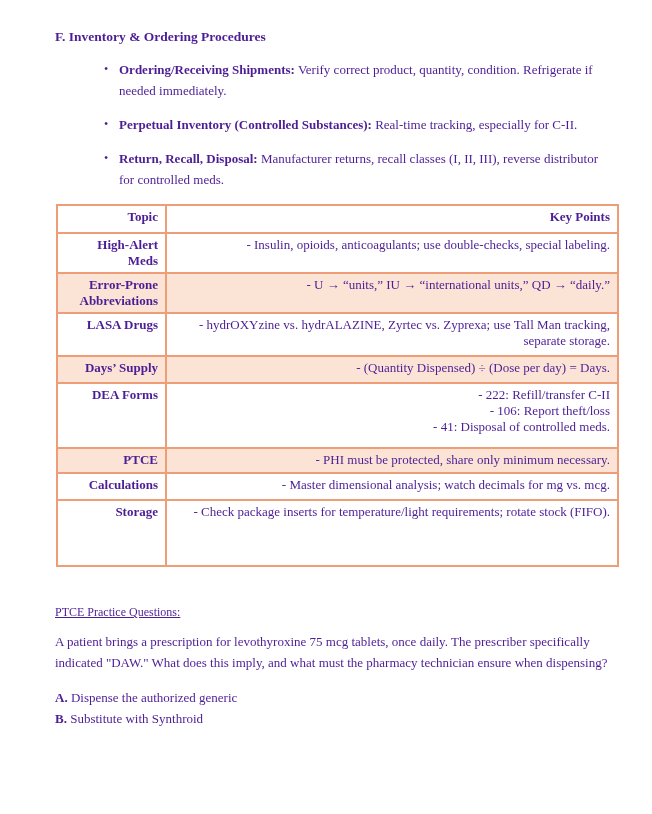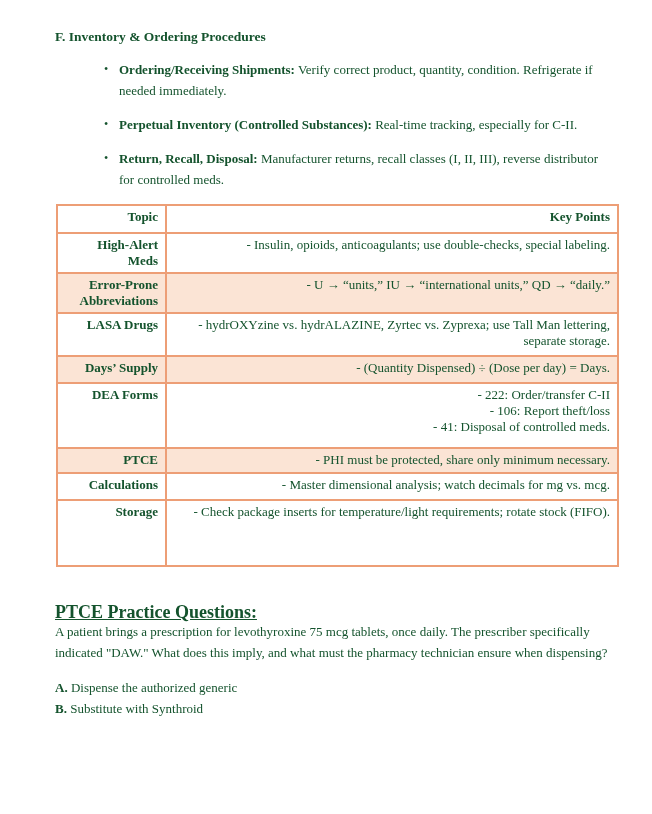--- a/index.html
+++ b/index.html
@@ -3,21 +3,21 @@
 <meta charset="utf-8">
 <style>
   html,body { margin:0; padding:0; }
   .page {
     position: relative;
     width: 652px;
     height: 726px;
     background: #ffffff;
     font-family: "Liberation Serif", "DejaVu Serif", serif;
     font-size: 13px;
-    color: #14532d;
+    color: #4c1d95;
     overflow: hidden;
     box-sizing: border-box;
     padding: 28px 36px 0 55px;
   }
   .heading {
     font-weight: bold;
     font-size: 13.5px;
     margin: 0 0 14px 0;
     line-height: 17px;
   }
@@ -57,24 +57,24 @@
   tr.shaded td { background: #FBE4D5; }
   td.topic-cell { font-weight: bold; }
   .rh-head { height: 28px; }
   .rh0 { height: 45px; } .rh1 { height: 37px; margin-left: 32px; } .rh2 { height: 40px; }
   .rh3 { height: 43px; } .rh4 { height: 27px; } .rh5 { height: 65px; }
   .rh6 { height: 25px; } .rh7 { height: 27px; } .rh8 { height: 25px; }
   .rh9 { height: 66px; }
   td.pad-top-line { padding-top: 19px; }
 
   .practice-heading {
-    font-weight: bold;
-    font-size: 18px;
+    font-weight: normal;
+    font-size: 12px;
     text-decoration: underline;
-    margin: 37px 0 0 0;
+    margin: 37px 0 10px 0;
     line-height: 17px;
   }
   .question-label {
     font-weight: bold;
     margin: 14px 0 0 0;
     line-height: 21px;
   }
   .question-text {
     margin: 0;
     line-height: 21px;
@@ -126,33 +126,33 @@
     </tr>
     <tr class="shaded rh2">
       <td class="topic-cell">Error-Prone Abbreviations</td>
       <td>
         <div>- U → “units,” IU → “international units,” QD → “daily.”</div>
       </td>
     </tr>
     <tr class="rh3">
       <td class="topic-cell">LASA Drugs</td>
       <td>
-        <div>- hydrOXYzine vs. hydrALAZINE, Zyrtec vs. Zyprexa; use Tall Man lettering, separate storage.</div>
+        <div>- hydrOXYzine vs. hydrALAZINE, Zyrtec vs. Zyprexa; use Tall Man tracking, separate storage.</div>
       </td>
     </tr>
     <tr class="shaded rh4">
       <td class="topic-cell">Days’ Supply</td>
       <td>
         <div>- (Quantity Dispensed) ÷ (Dose per day) = Days.</div>
       </td>
     </tr>
     <tr class="rh5">
       <td class="topic-cell">DEA Forms</td>
       <td class="pad-top-line">
-        <div>- 222: Order/transfer C-II</div>
+        <div>- 222: Refill/transfer C-II</div>
         <div>- 106: Report theft/loss</div>
         <div>- 41: Disposal of controlled meds.</div>
       </td>
     </tr>
     <tr class="shaded rh6">
       <td class="topic-cell">PTCE</td>
       <td>
         <div>- PHI must be protected, share only minimum necessary.</div>
       </td>
     </tr>

